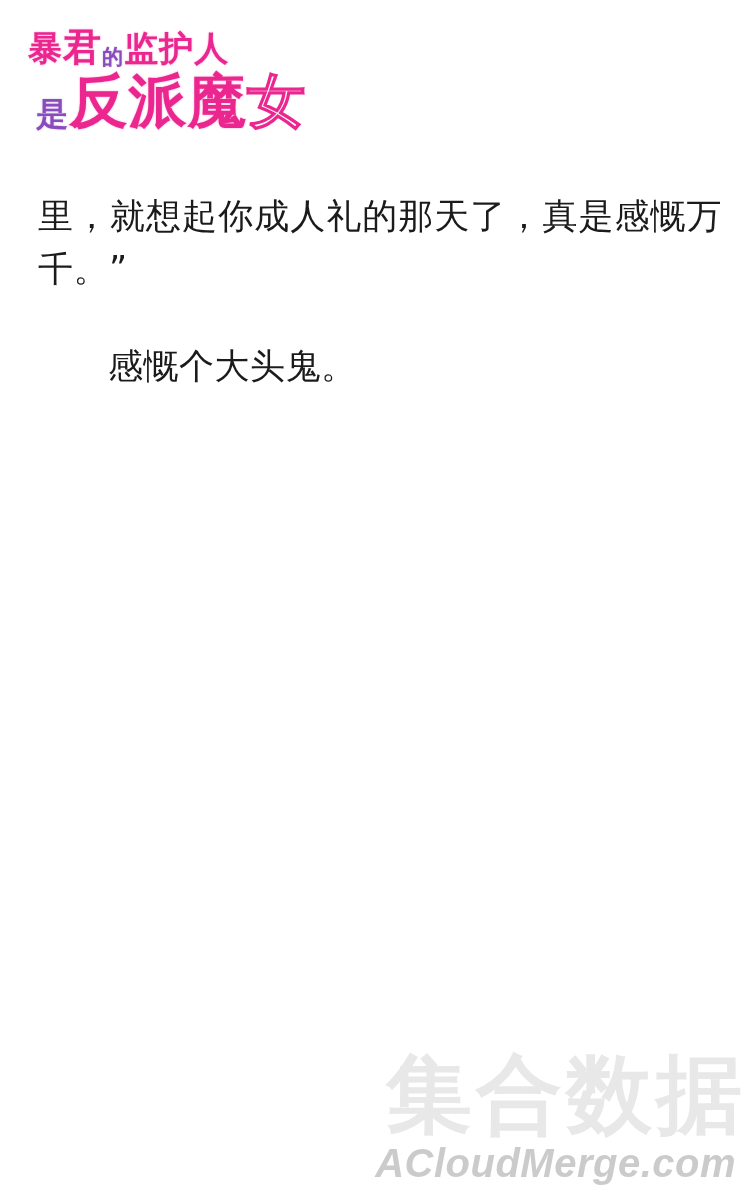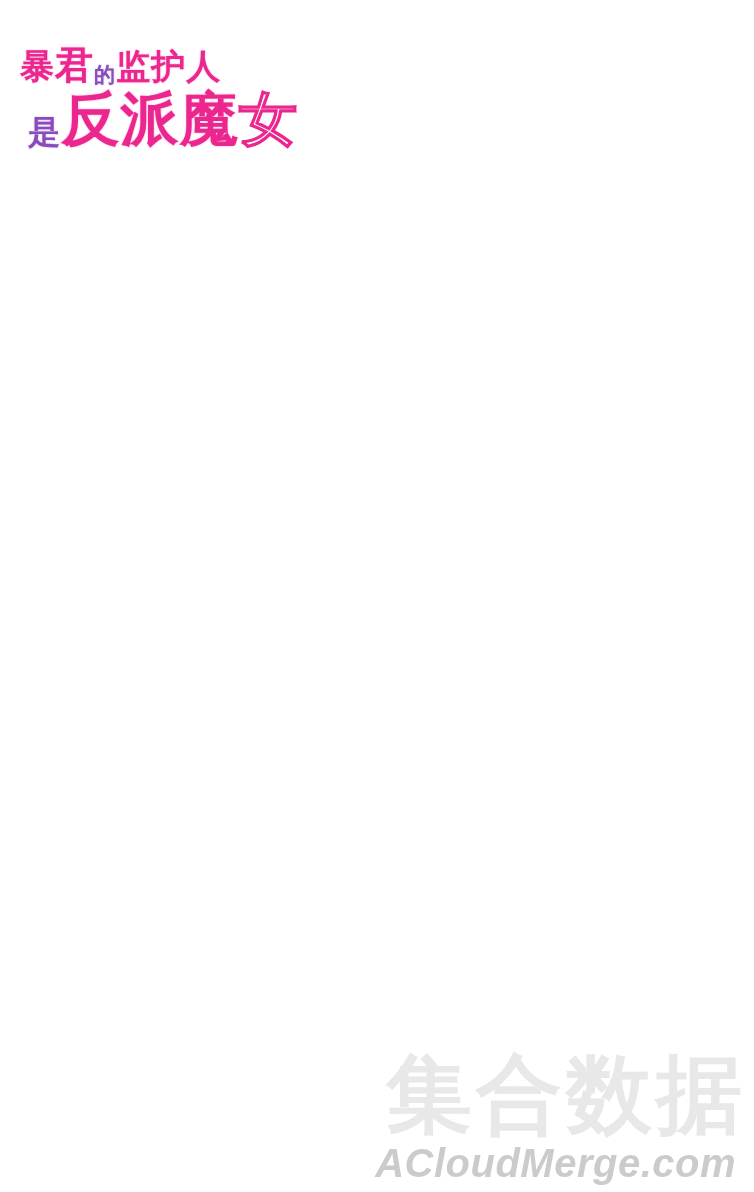--- a/index.html
+++ b/index.html
@@ -12,24 +12,23 @@
     height: 1192px;
     position: relative;
     overflow: hidden;
     font-family: "DejaVu Sans", "Liberation Sans", sans-serif;
   }
 
   
   .logo-block {
     position: absolute;
     top: 28px;
-    left: 20px;
+    left: 28px;
     width: 260px;
     height: 110px;
-    margin-top: 18px;
   }
   .logo-line {
     position: relative;
     white-space: nowrap;
     font-family: "DejaVu Sans", "Liberation Sans", sans-serif;
     font-weight: bold;
     line-height: 1;
   }
   .logo-line-1 {
     font-size: 34px;
@@ -118,16 +117,18 @@
 <div class="logo-block">
   <div class="logo-line logo-line-1">
     <span class="lg-pink">暴</span><span class="lg-pink lg-big">君</span><span class="lg-purple lg-small">的</span><span class="lg-pink">监</span><span class="lg-pink">护</span><span class="lg-pink">人</span>
   </div>
   <div class="logo-line logo-line-2">
     <span class="lg-purple lg-small">是</span><span class="lg-pink lg-big">反</span><span class="lg-pink lg-big">派</span><span class="lg-pink lg-big">魔</span><span class="lg-outline lg-big">女</span>
   </div>
 </div>
 
 <div class="content">
+  <p class="para">里，就想起你成人礼的那天了，真是感慨万千。”</p>
+  <p class="para indent">感慨个大头鬼。</p>
 </div>
 
 <div class="wm-cjk">集合数据</div>
 <div class="wm-latin">ACloudMerge.com</div>
 
 </body></html>

